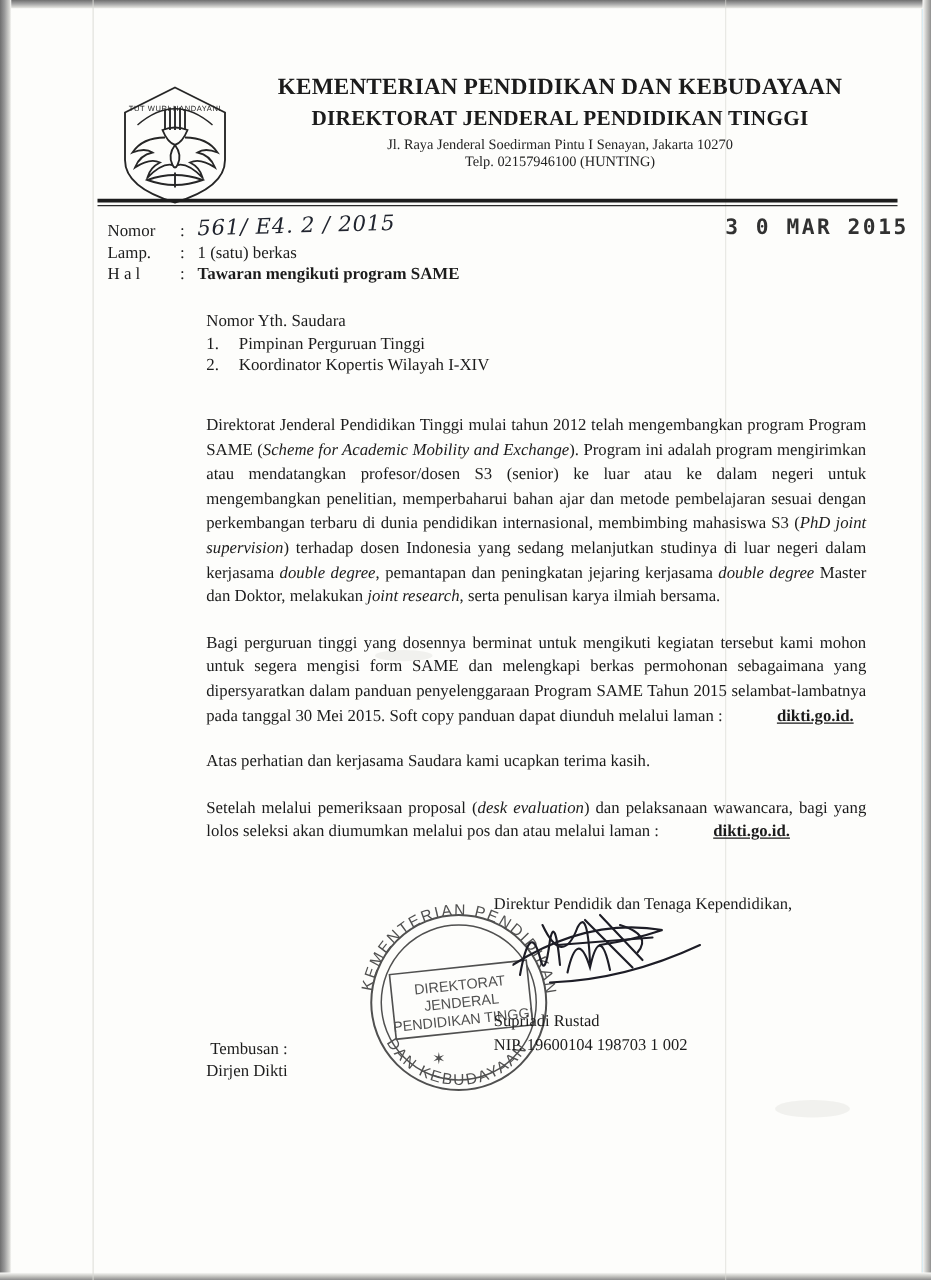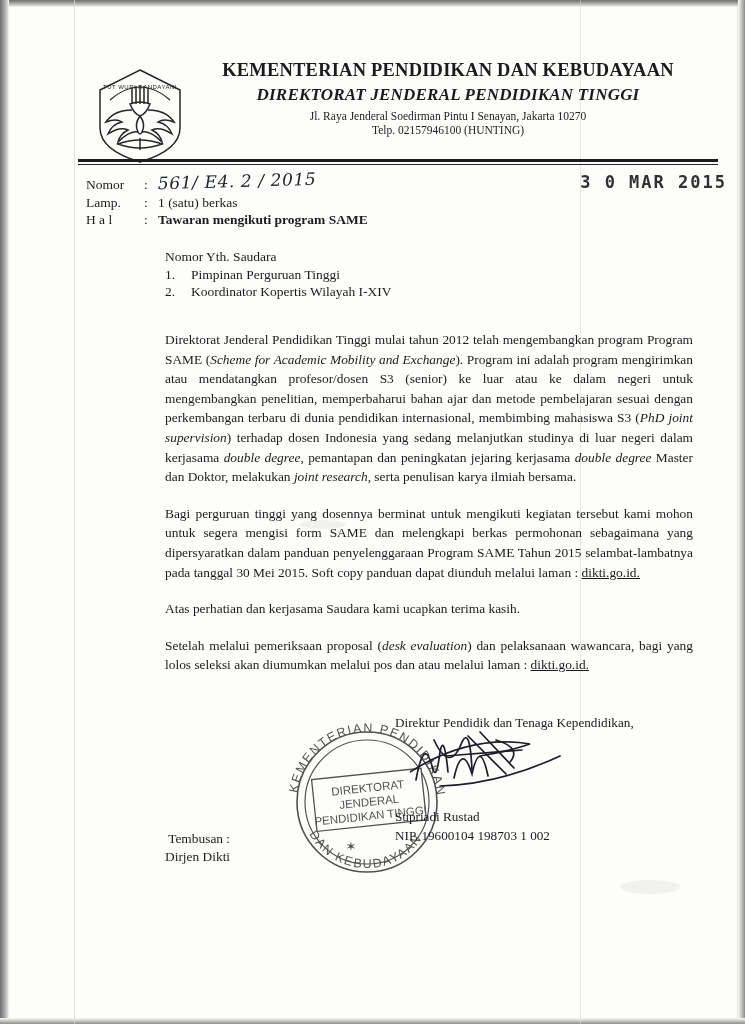--- a/index.html
+++ b/index.html
@@ -75,21 +75,20 @@
     font-family: "Liberation Serif", serif;
     font-weight: bold;
     font-size: 18.5px;
     letter-spacing: .2px;
     color: #1b1b1b;
     white-space: nowrap;
   }
   .ministry-line.l2 {
     font-size: 17px;
     margin-top: 4px;
-    font-style: italic;
   }
   .addr-line {
     font-family: "Liberation Serif", serif;
     font-size: 11.5px;
     color: #232323;
     margin-top: 5px;
   }
   .addr-line.l2 { margin-top: 2px; }
 
   #rule-thick {
@@ -159,21 +158,21 @@
     position: absolute;
     left: 165px; top: 330px;
     width: 528px;
     font-size: 13.4px;
     line-height: 19.6px;
     color: #1b1b1b;
     text-align: justify;
   }
   #body p { margin: 0 0 17px 0; }
   #body i { }
-  .ul-bold { font-weight: normal; text-decoration: underline; }
+  .ul-bold { font-weight: bold; text-decoration: underline; padding-left: 40px; }
 
   
   #sig {
     position: absolute;
     left: 395px; top: 714px;
     width: 300px;
     font-size: 13.2px;
     color: #1b1b1b;
     line-height: 18px;
   }

